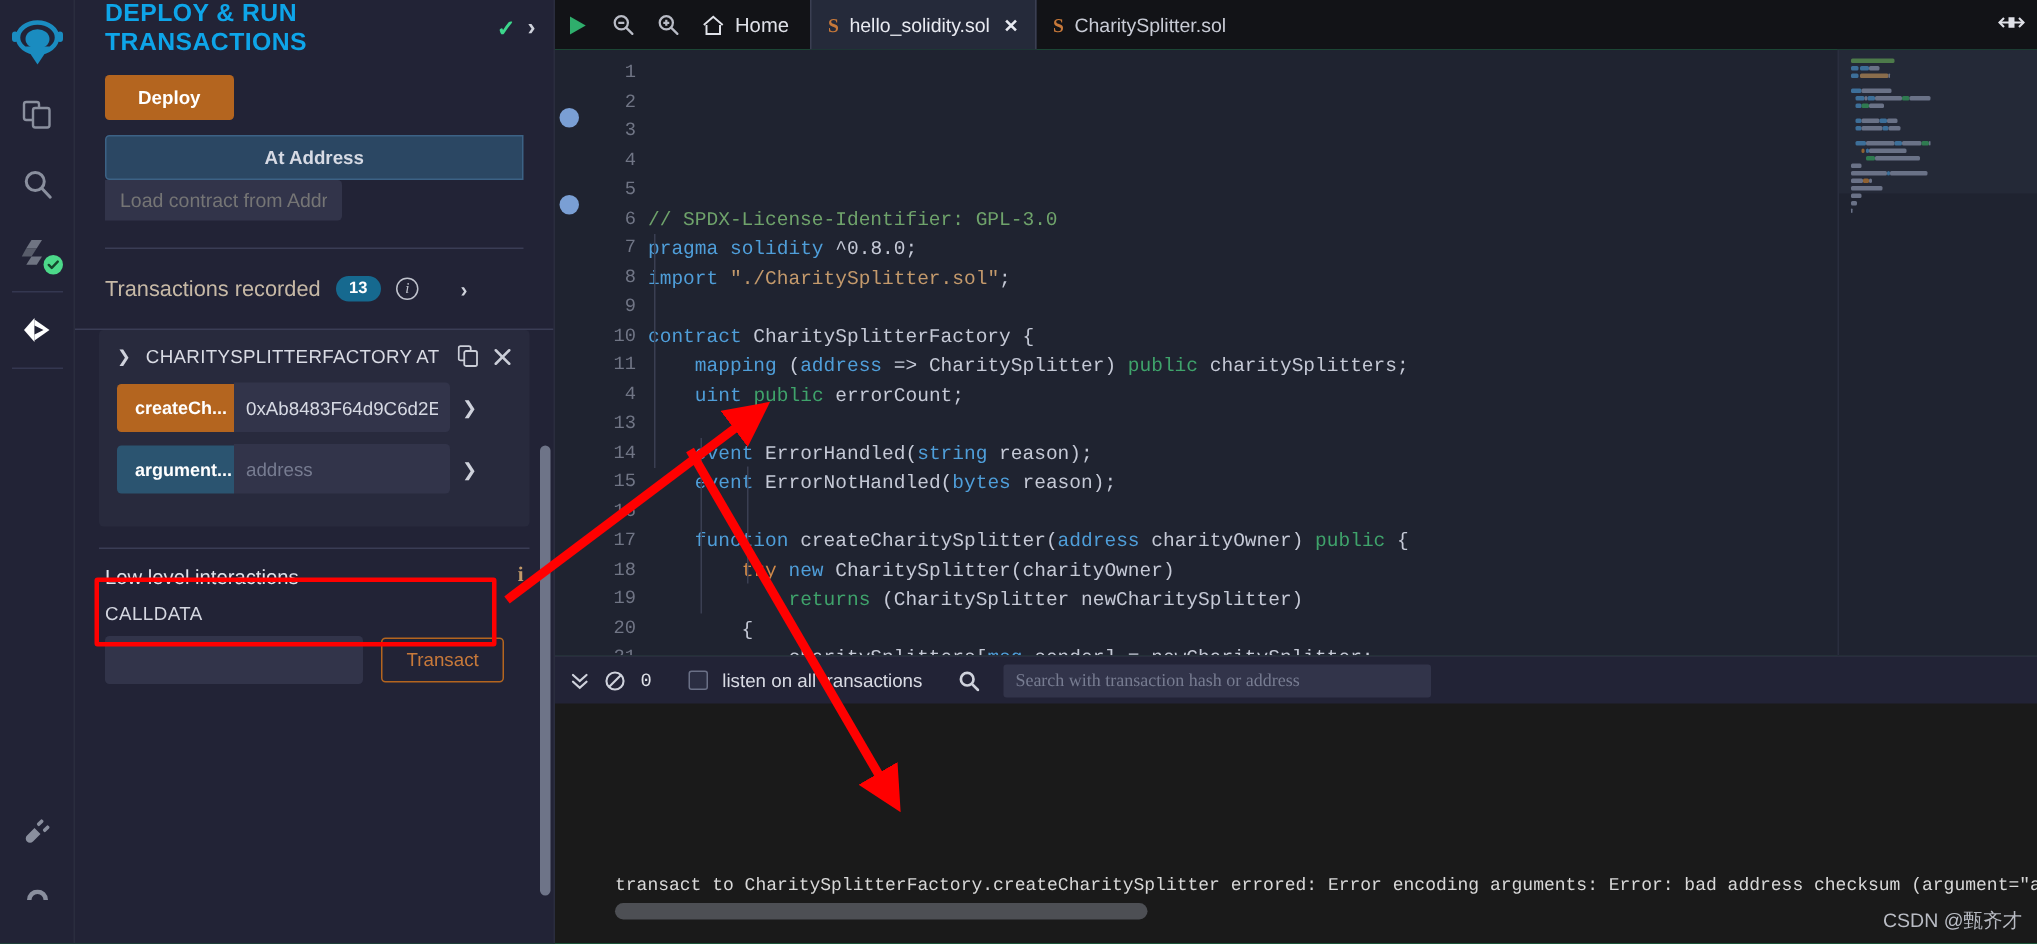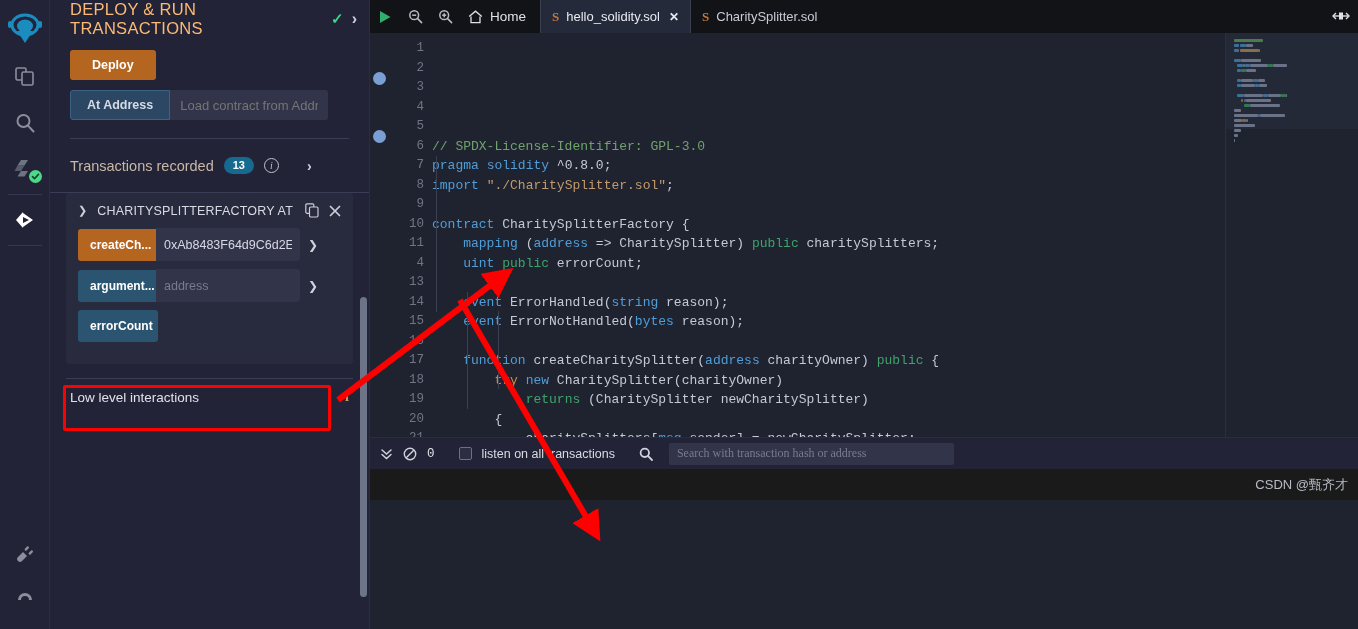--- a/index.html
+++ b/index.html
@@ -42,38 +42,38 @@
     background: #222336;
     color: #d4d6e0;
     position: relative;
     overflow: hidden;
     border-right: 1px solid #2a2d3e;
   }
   .panel-header {
     height: 38px; display: flex; align-items: center; gap: 8px;
     padding: 0 12px 0 20px;
   }
-  .panel-title { font-size: 16.5px; letter-spacing: .3px; color: #fdba74; }
+  .panel-title { font-size: 16.5px; letter-spacing: .3px; color: #0ea5e9; font-weight: bold; }
   .chk-green { color: #3dd68c; font-size: 15px; font-weight: bold; }
   .chev-right { color: #cfd2dc; font-size: 16px; font-weight: bold; }
 
   .panel-body { padding: 0 20px; }
   .btn-deploy {
     margin-top: 12px;
     background: #b4651f; color: #fff;
     border: none; border-radius: 3px;
     font-size: 12.5px; font-weight: bold;
     padding: 8px 22px; cursor: pointer;
     font-family: inherit;
   }
   .row-ipfs { display: flex; align-items: center; gap: 10px; margin-top: 12px; }
   .cbox { width: 13px; height: 13px; border: 1px solid #6a7086; border-radius: 2px; background: #2b2e42; flex:none;}
   .lbl { font-size: 13px; color: #d9dbe4; }
   .or-text { text-align: center; font-size: 13px; font-weight: bold; color: #e2e4ec; margin-top: 10px; width: 255px;}
-  .row-ataddr { display: flex; margin-top: 10px; }
+  .row-ataddr { display: flex; margin-top: 10px; flex-direction: column; }
   .btn-ataddr {
     background: #2b4763; border: 1px solid #3c6285; color: #d6dae4;
     font-size: 12.5px; font-weight: bold; padding: 7px 16px;
     border-radius: 3px 0 0 3px; cursor: pointer; font-family: inherit; white-space: nowrap;
   }
   .inp-ataddr {
     background: #32344a; border: none; color: #8a8fa3;
     font-size: 13px; padding: 6px 10px; width: 158px;
     border-radius: 0 3px 3px 0; font-family: inherit; outline: none;
   }
@@ -142,21 +142,21 @@
     margin-left: 12px; background: transparent; border: 1px solid #b4651f;
     color: #c8793a; font-size: 12.5px; padding: 7px 16px; border-radius: 3px;
     cursor: pointer; font-family: inherit;
   }
   .panel-scrollbar {
     position: absolute; right: 2px; top: 297px; width: 7px; height: 300px;
     background: #6e7488; border-radius: 4px;
   }
 
   
-  .main { flex: 1; height: 500px; display: flex; flex-direction: column; background: #22c55e; position: relative; }
+  .main { flex: 1; height: 629px; display: flex; flex-direction: column; background: #22c55e; position: relative; }
   .tabbar {
     height: 33px; background: #121317; display: flex; align-items: center;
     flex: none; position: relative;
   }
   .tb-ico { width: 30px; height: 33px; display:flex; align-items:center; justify-content:center; color:#b9bcc6; }
   .tb-home { display: flex; align-items: center; gap: 7px; padding: 0 14px 0 8px; color: #dfe1e8; font-size: 13.5px; }
   .tab {
     height: 33px; display: flex; align-items: center; gap: 7px;
     padding: 0 11px; font-size: 13px; color: #c8cbd5; cursor: pointer;
   }
@@ -352,30 +352,32 @@
         <div class="fn-row">
           <button class="fn-btn orange">createCh...</button>
           <input class="fn-inp" value="0xAb8483F64d9C6d2EcF" style="">
           <span class="fn-caret">❯</span>
         </div>
         <div class="fn-row">
           <button class="fn-btn blue">argument...</button>
           <input class="fn-inp" placeholder="address" style="">
           <span class="fn-caret">❯</span>
         </div>
-        <div class="fn-row">
-          <button class="fn-btn solo">errorCount</button>
-        </div>
       </div>
     </div>
 
     <div class="hr2"></div>
     <div class="lli-row">
       <span class="lli-title">Low level interactions</span>
       <span class="lli-i">i</span>
+    </div>
+    <div class="calldata">CALLDATA</div>
+    <div class="calldata-row">
+      <input class="calldata-inp" value="" style="">
+      <button class="btn-transact">Transact</button>
     </div>
 
     <div class="panel-scrollbar"></div>
   </div>
 
   <div class="main">
 
     <div class="tabbar">
       <span class="tb-ico">
         <svg width="14" height="14" viewBox="0 0 14 14">

